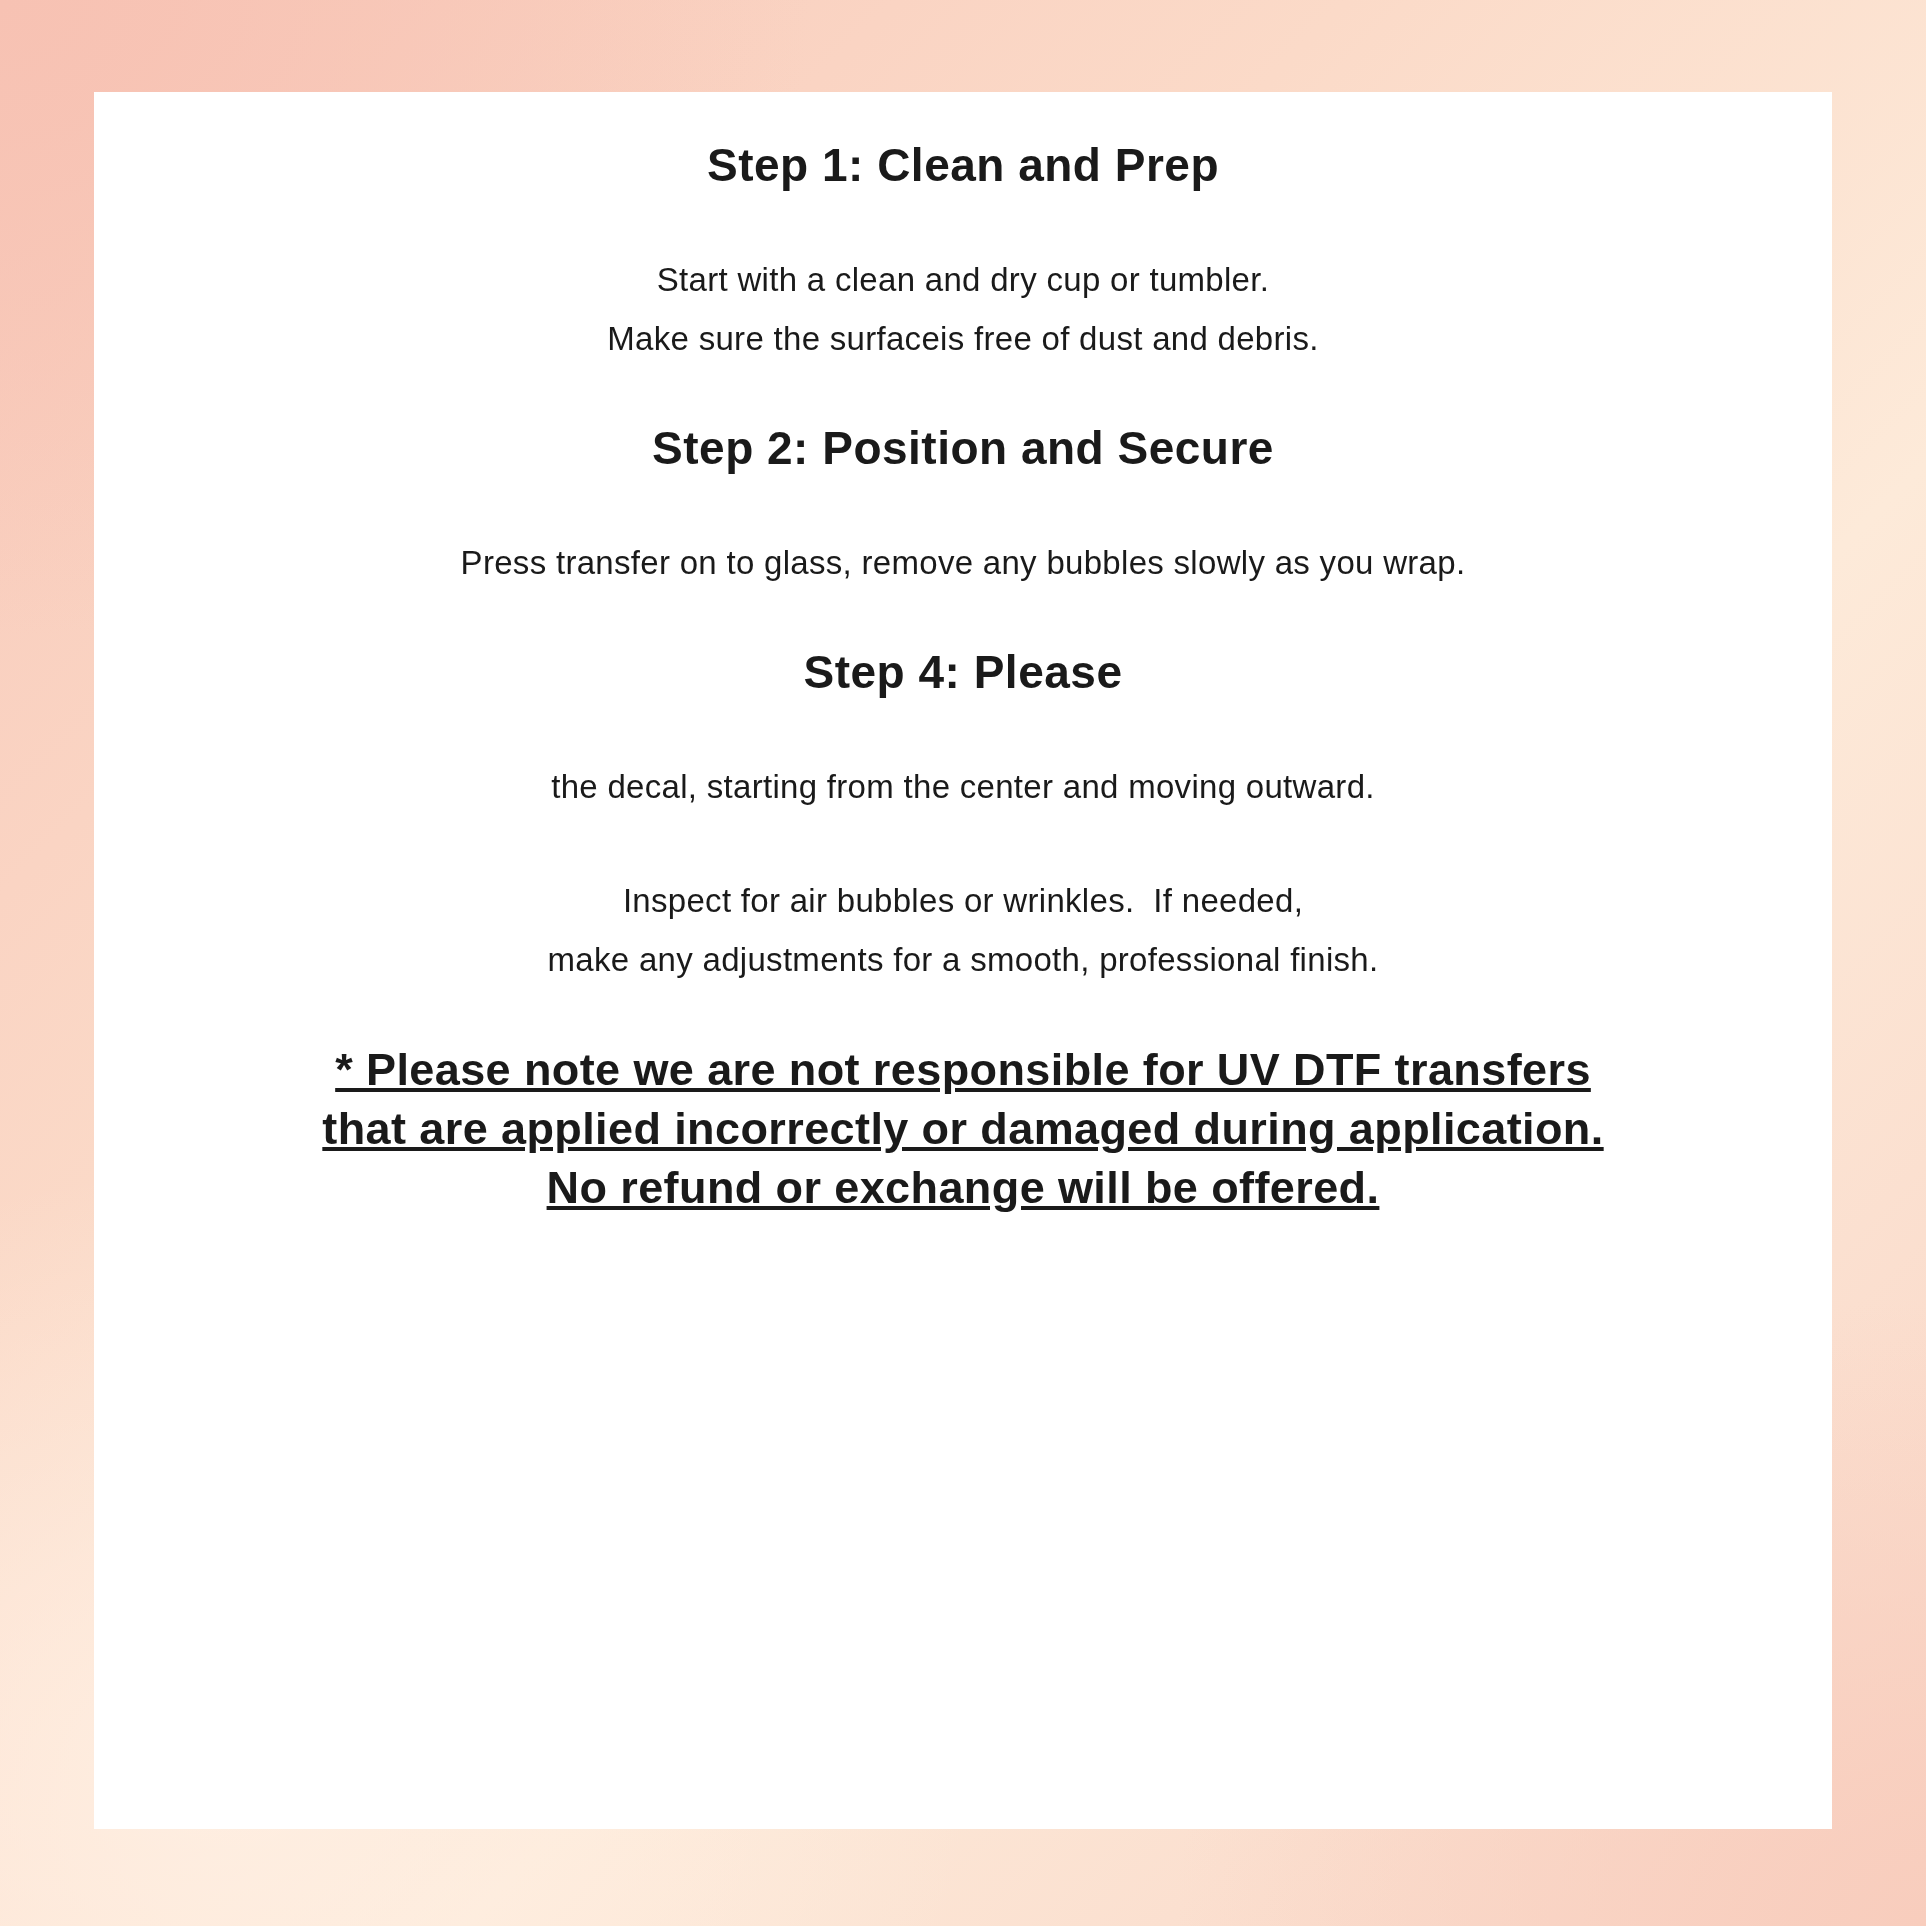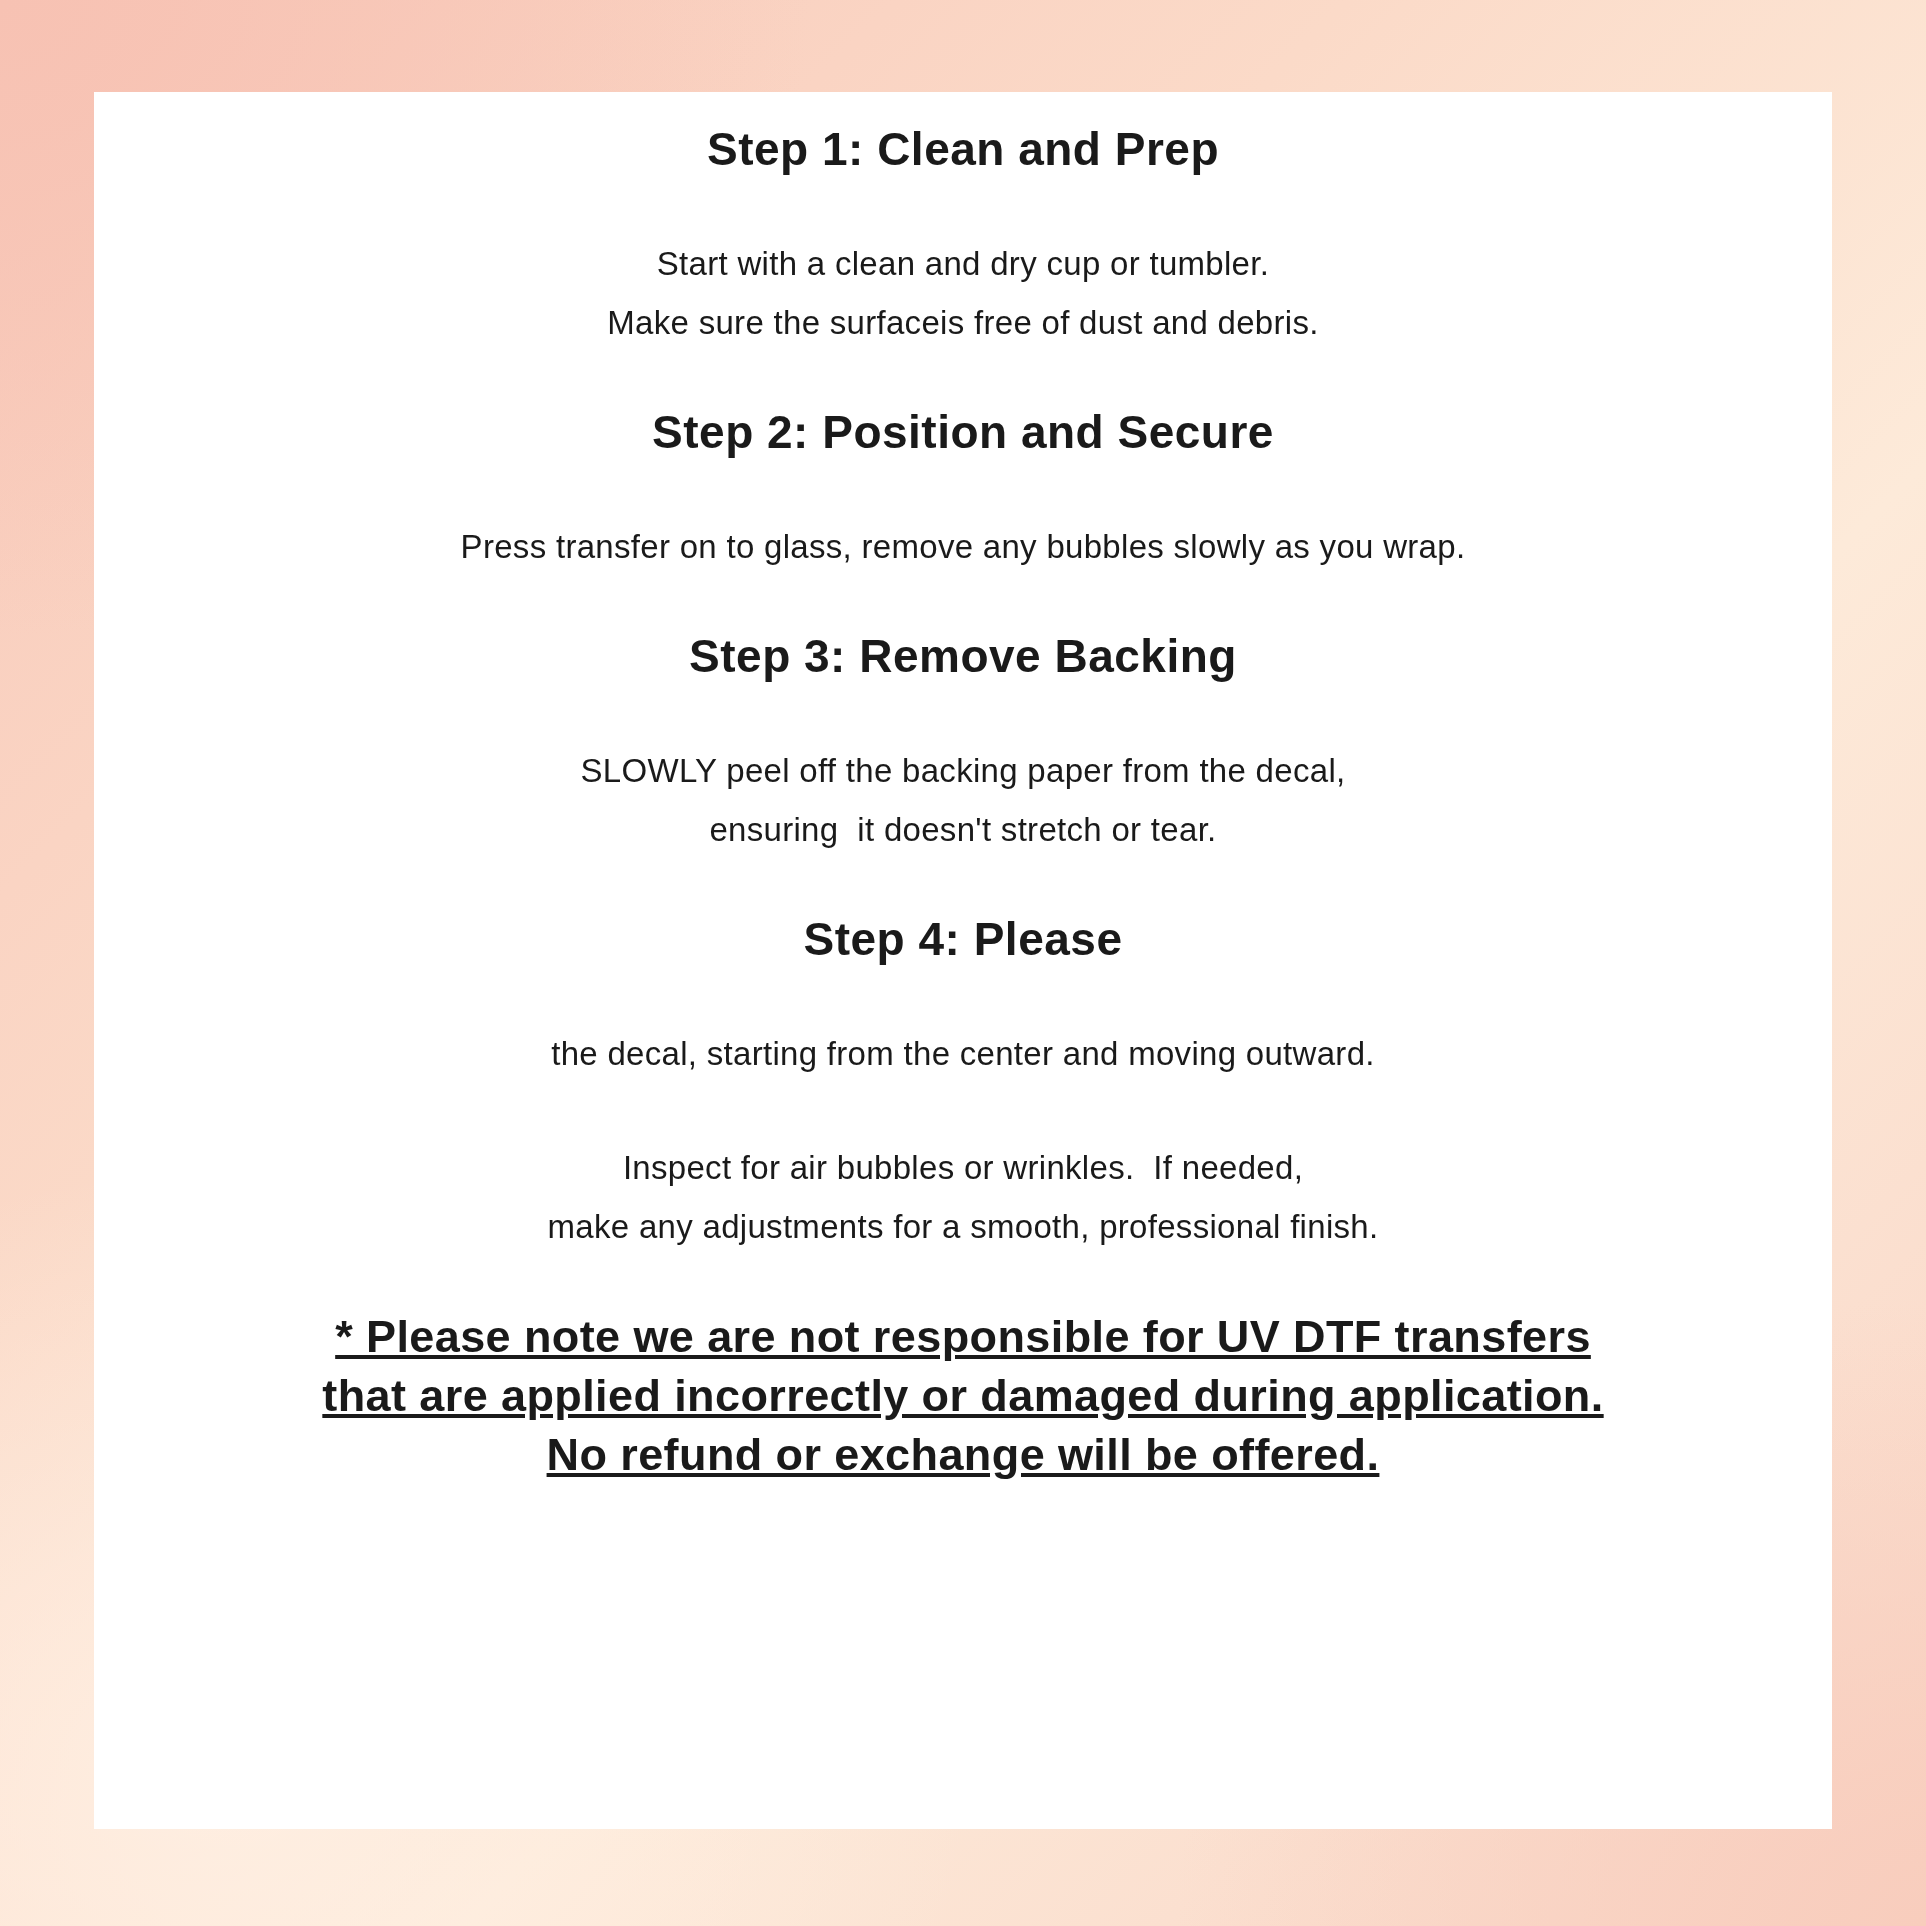--- a/index.html
+++ b/index.html
@@ -18,21 +18,21 @@
   }
   .sheet {
     position: absolute;
     left: 94px;
     top: 92px;
     width: 1738px;
     height: 1737px;
     box-sizing: border-box;
     background: #ffffff;
     text-align: center;
-    padding: 28px 30px 0 30px;
+    padding: 44px 30px 0 30px;
   }
   .step-heading {
     font-size: 46px;
     line-height: 59px;
     font-weight: 800;
     letter-spacing: 0.5px;
     margin: 51px 0 0 0;
   }
   .step:first-child .step-heading { margin-top: 0; }
   .para { margin-top: 55px; }
@@ -66,27 +66,20 @@
       </div>
     </section>
 
     <section class="step">
       <h2 class="step-heading">Step 2: Position and Secure</h2>
       <div class="para">
         <div class="line">Press transfer on to glass, remove any bubbles slowly as you wrap.</div>
       </div>
     </section>
 
-    <section class="step">
-      <h2 class="step-heading">Step 3: Remove Backing</h2>
-      <div class="para">
-        <div class="line">SLOWLY peel off the backing paper from the decal,</div>
-        <div class="line">ensuring  it doesn't stretch or tear.</div>
-      </div>
-    </section>
 
     <section class="step">
       <h2 class="step-heading">Step 4: Please</h2>
       <div class="para">
         <div class="line">the decal, starting from the center and moving outward.</div>
       </div>
     </section>
 
     <section class="step">
       <div class="para">

